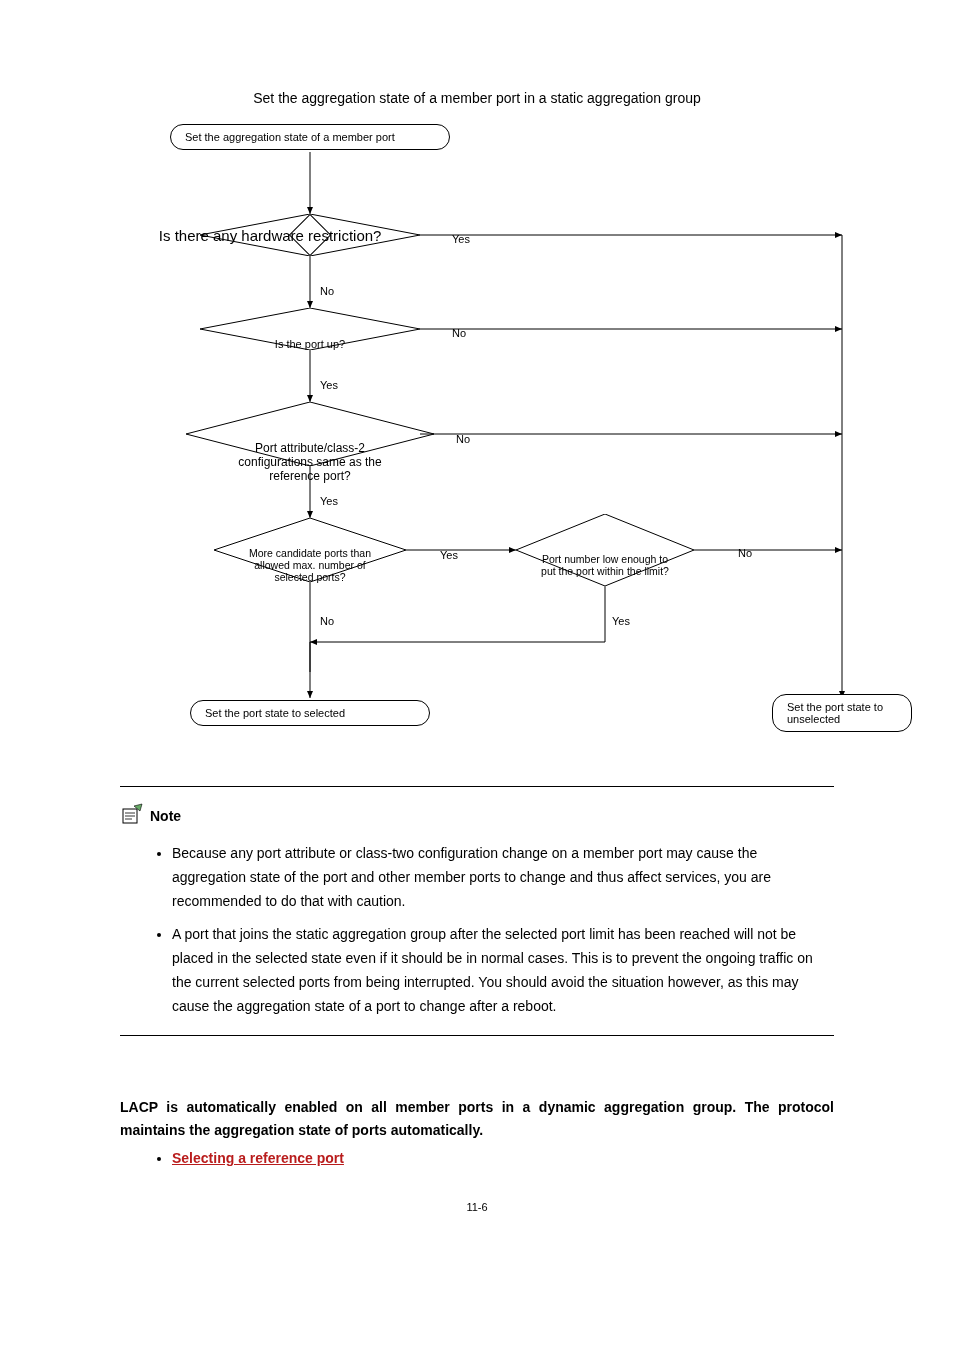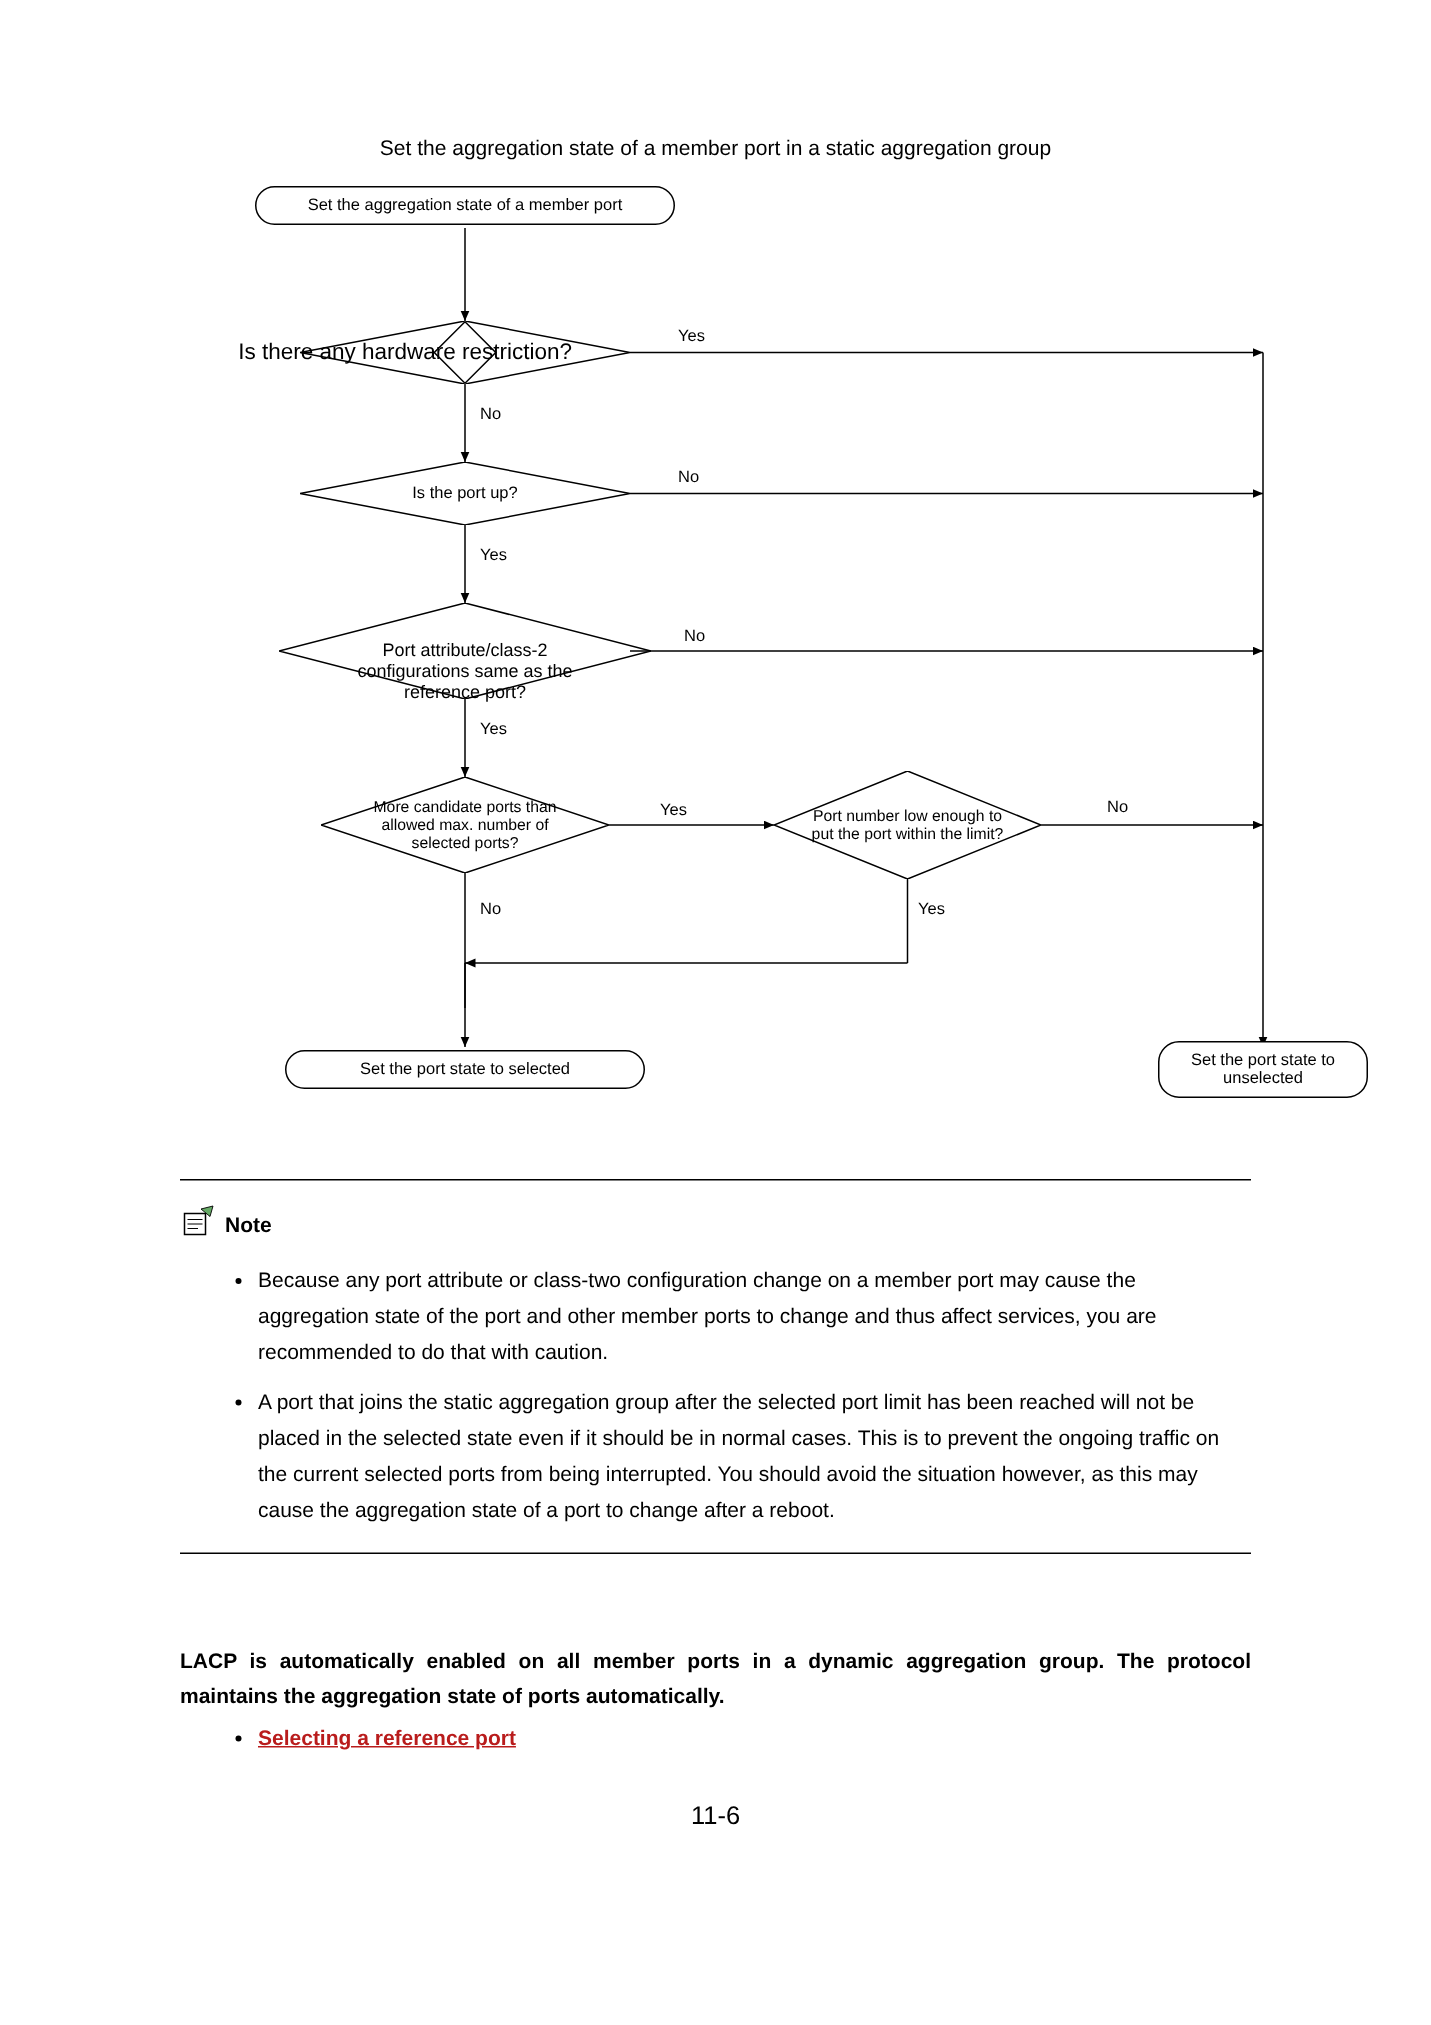--- a/index.html
+++ b/index.html
@@ -21,21 +21,21 @@
       width: 760px;
       height: 640px;
       margin: 0 auto 24px auto;
     }
     
     .terminal {
       position: absolute;
       border: 1px solid #000;
       border-radius: 14px;
       padding: 6px 14px;
-      text-align: center;
+      text-align: left;
       font-size: 11px;
       background: #fff;
     }
     
     .diamond-wrap {
       position: absolute;
     }
     .diamond {
       width: 100%;
       height: 100%;
@@ -56,20 +56,21 @@
     
     .arrows {
       position: absolute;
       left: 0; top: 0;
       width: 760px; height: 640px;
       pointer-events: none;
     }
     .flow-label {
       position: absolute;
       font-size: 11px;
+      margin-top: 15px;
     }
     .hr {
       border: none;
       border-top: 1.5px solid #000;
       margin: 16px 0;
     }
     .note-block {
       margin-top: 0;
     }
     .note-heading {
@@ -105,21 +106,21 @@
       padding-left: 52px;
       font-size: 14px;
     }
     .body-list a {
       color: #b91c1c;
       text-decoration: underline;
     }
     .page-num {
       text-align: center;
       margin-top: 30px;
-      font-size: 17px;
+      font-size: 11px;
     }
   </style>
 </head>
 <body>
 
 <div class="figure-title">Set the aggregation state of a member port in a static aggregation group</div>
 
 <div class="flowchart">
 
   <svg class="arrows">

